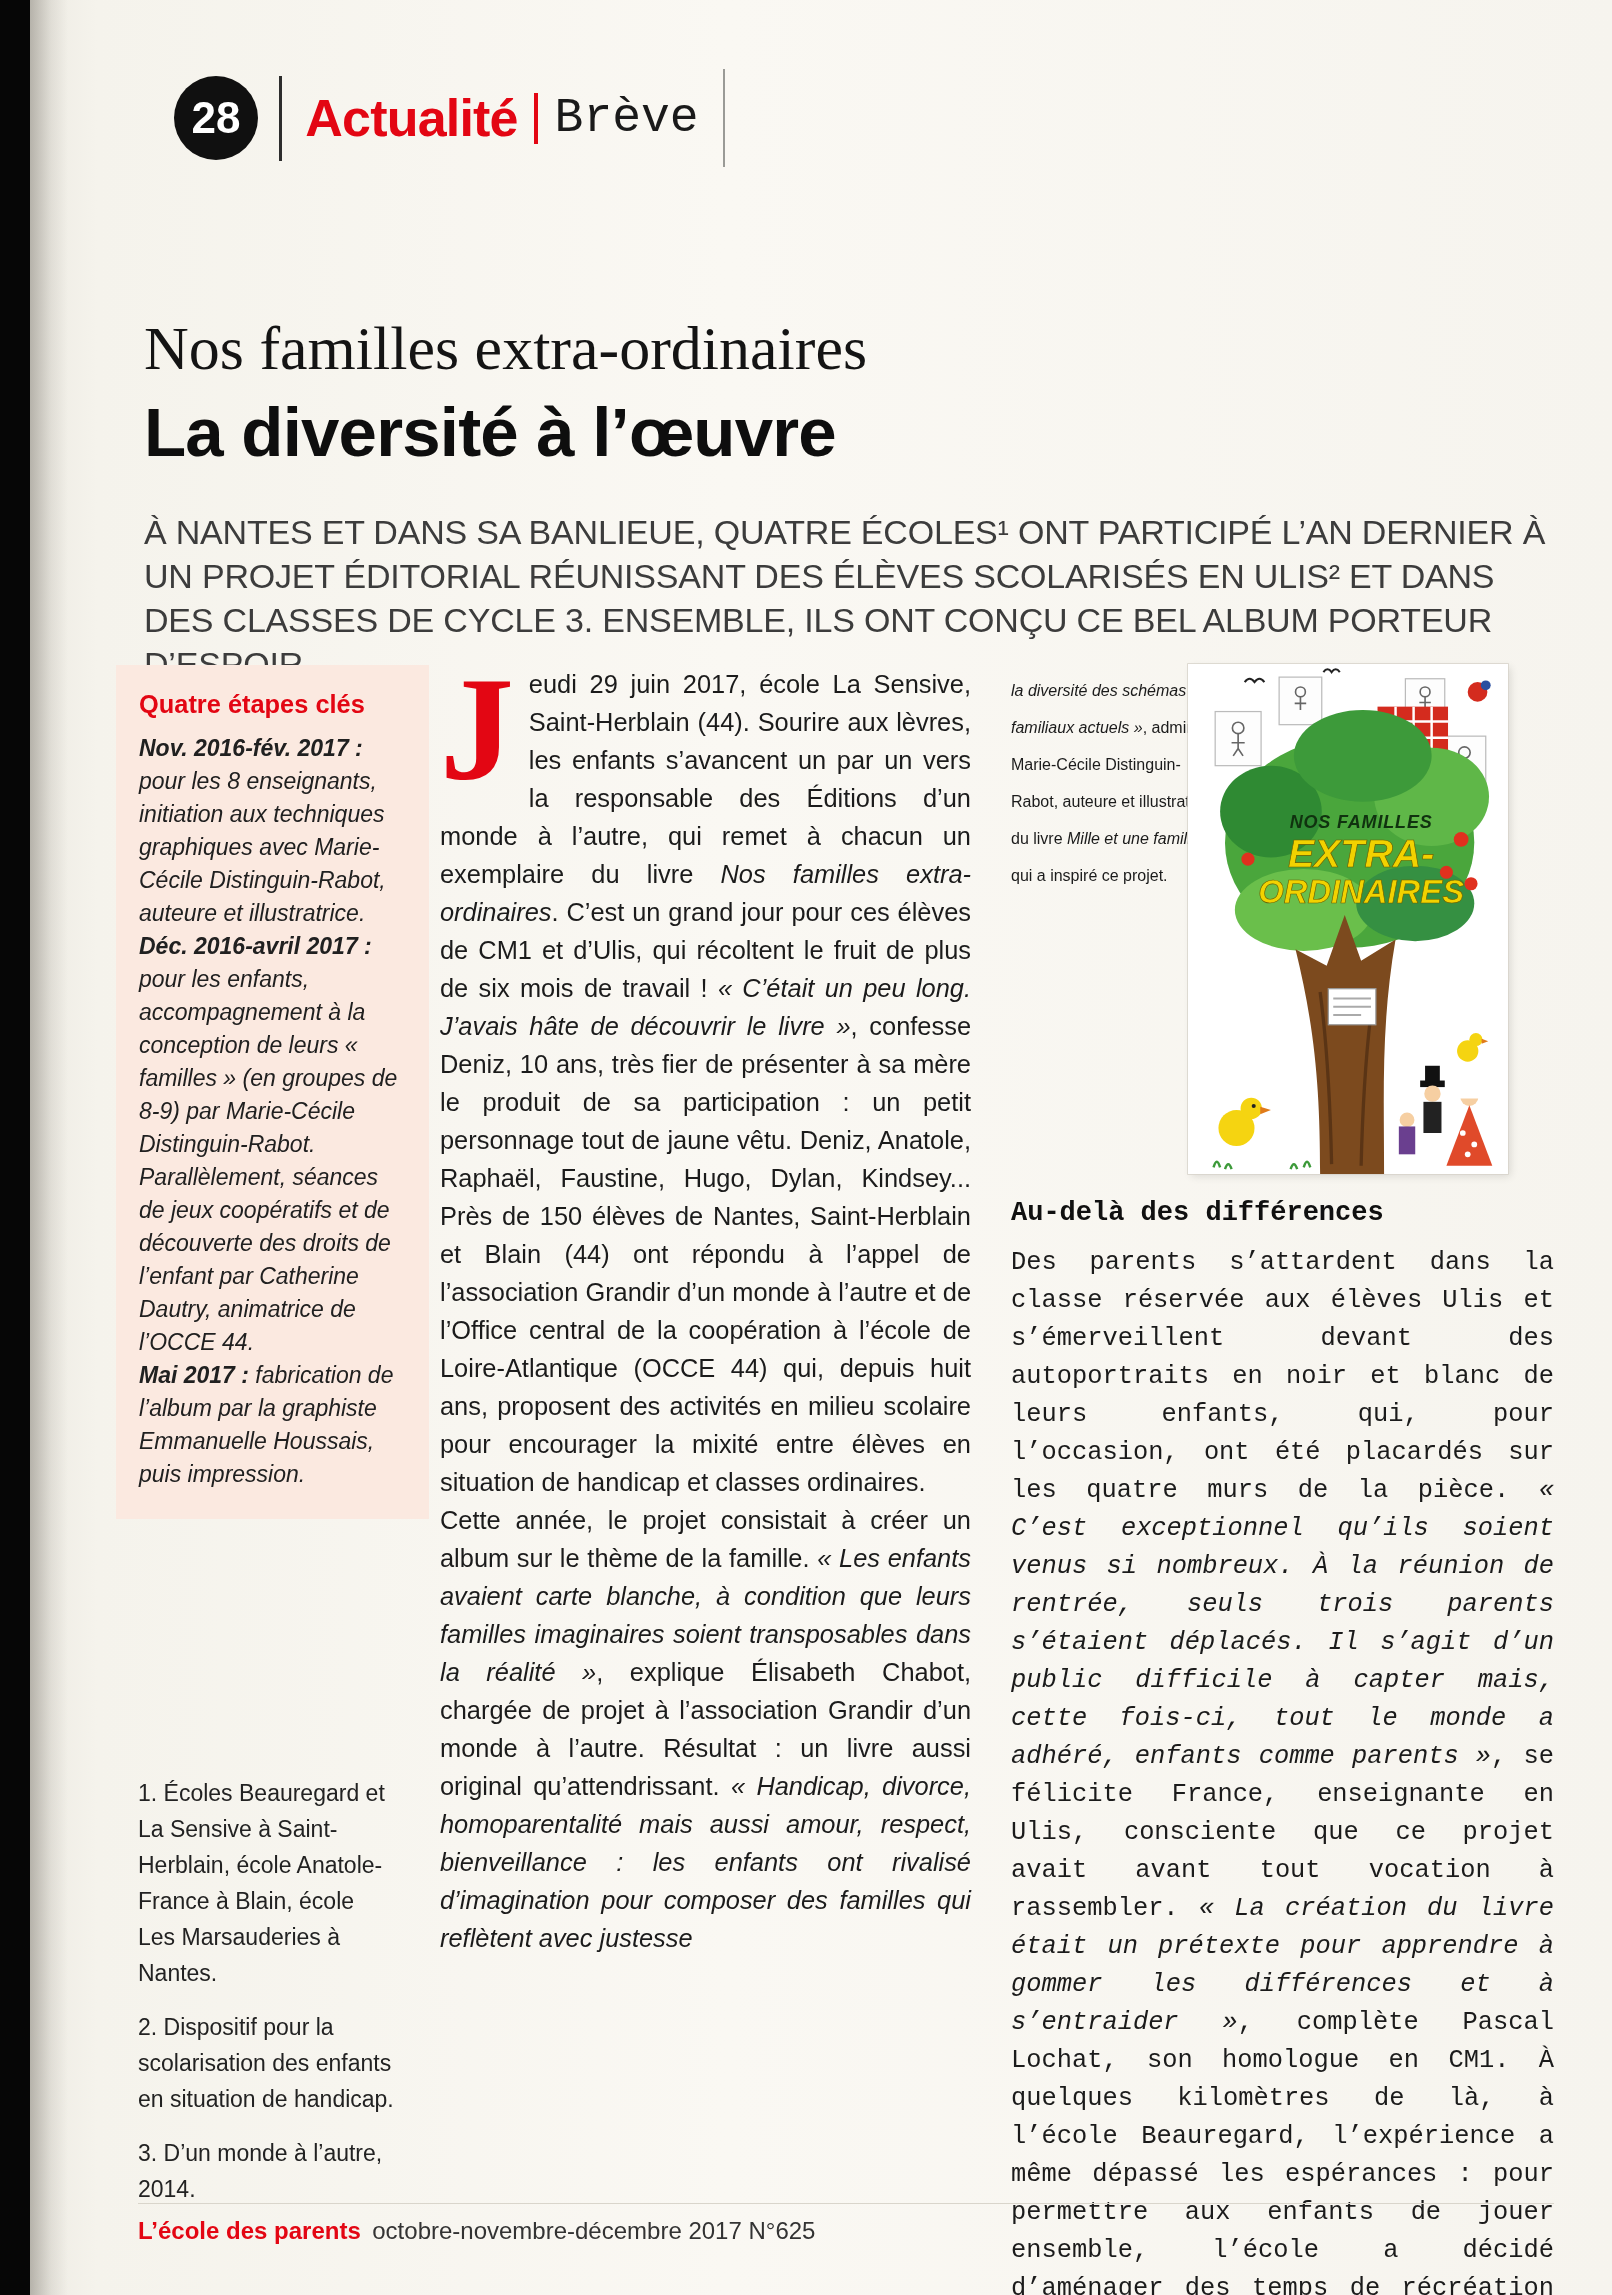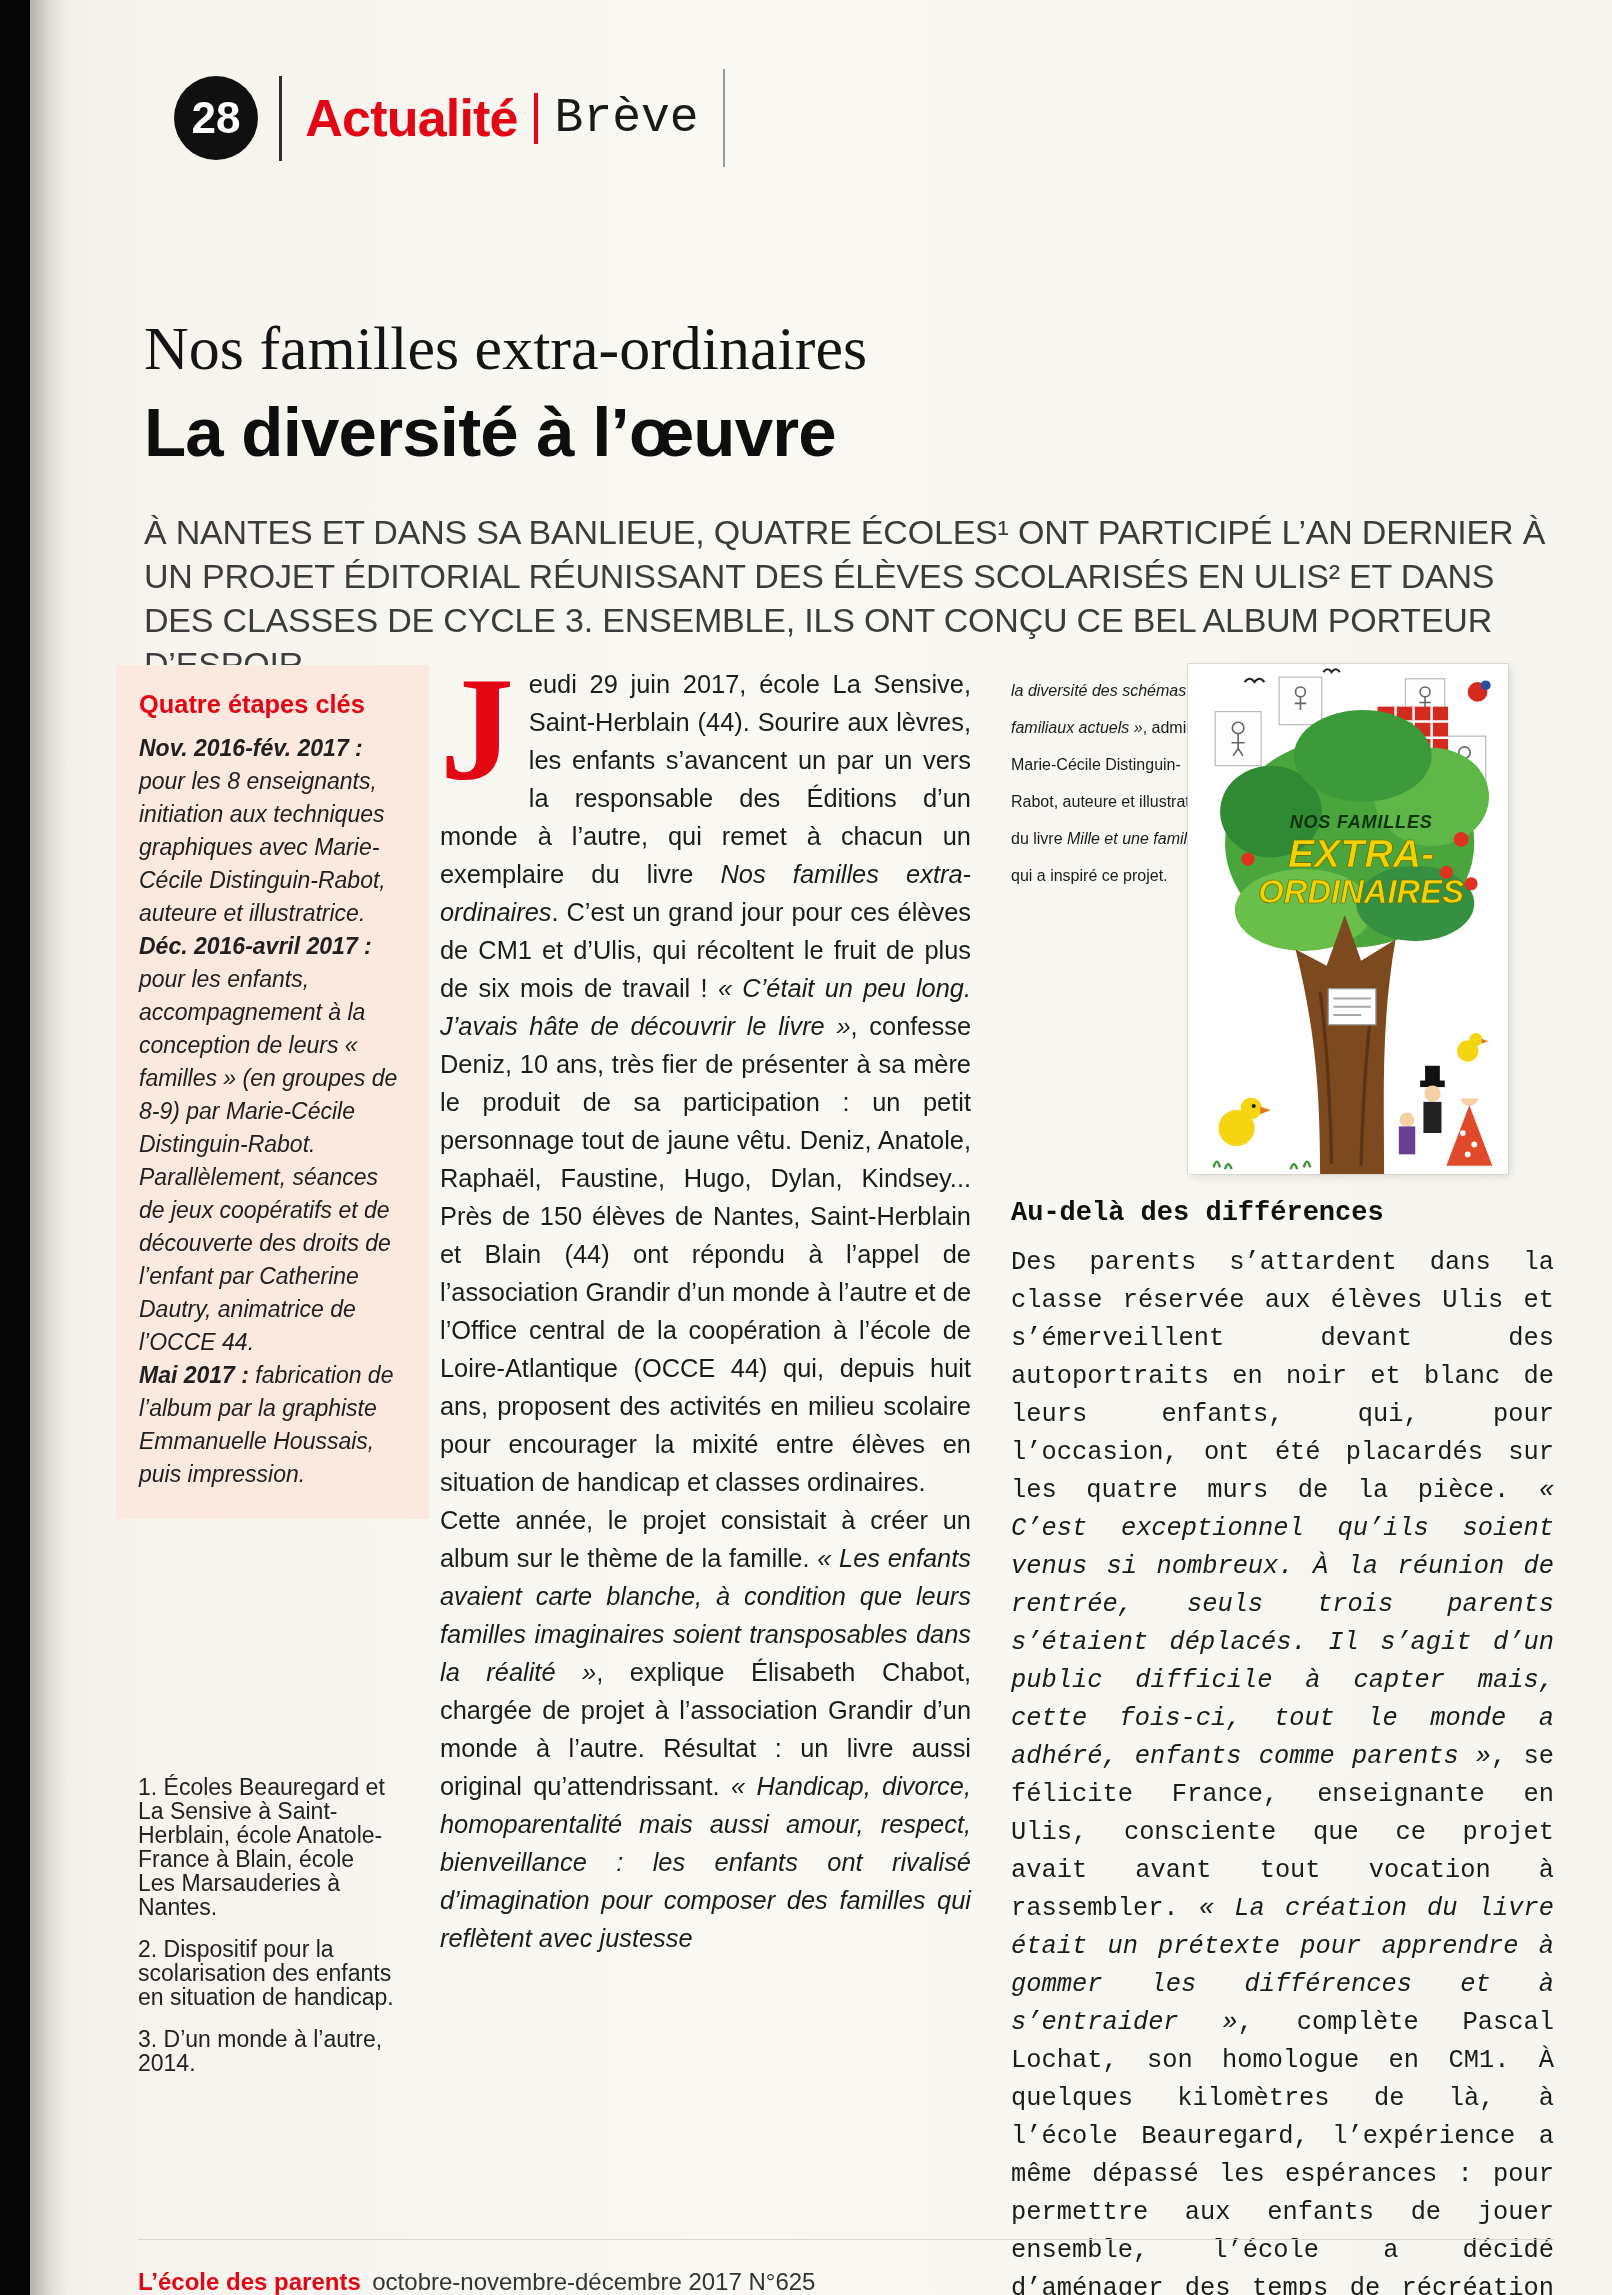--- a/index.html
+++ b/index.html
@@ -29,42 +29,42 @@
   .titleblock{position:absolute;left:144px;top:316px;width:1403px;}
   .kicker{font-family:"Liberation Serif",serif;font-size:62px;color:#141414;line-height:1.05;}
   .title{font-size:69px;font-weight:bold;color:#0e0e0e;margin-top:11.5px;letter-spacing:-0.8px;}
   .standfirst{margin-top:38px;font-size:34px;line-height:1.3;color:#3c3c3c;letter-spacing:-0.2px;}
   
   .sidebar{position:absolute;left:116px;top:665px;width:313px;background:#fbe9e0;
     padding:24.6px 21px 28px 23px;box-sizing:border-box;}
   .sidebar h3{margin:0 0 13px 0;color:#e30613;font-size:25.4px;font-weight:bold;}
   .sidebar p{margin:0;font-style:italic;font-size:23px;line-height:33px;color:#202020;}
   .sidebar p b{font-weight:bold;}
-  .footnotes{position:absolute;left:138px;top:1775px;width:256px;font-size:23px;line-height:24px;color:#222;}
+  .footnotes{position:absolute;left:138px;top:1775px;width:256px;font-size:23px;line-height:36px;color:#222;}
   .footnotes p{margin:0 0 18px 0;}
   
   .col-main{position:absolute;left:440px;top:665px;width:531px;font-size:25.4px;line-height:38px;
     text-align:justify;color:#1b1b1b;}
   .col-main p{margin:0;}
   .dropcap{float:left;font-family:"Liberation Serif",serif;font-weight:bold;color:#e30613;
     font-size:148px;line-height:113px;padding:8.2px 14.8px 0 0;}
   .col-narrow{position:absolute;left:1011px;top:672px;width:213px;font-size:16px;line-height:37px;color:#1b1b1b;}
   .col-narrow p{margin:0;}
   
   .cover{position:absolute;left:1188px;top:664px;width:320px;height:510px;background:#ffffff;
     box-shadow:0 0 0 0.8px #d8d4cb,2.5px 3.3px 8.2px rgba(0,0,0,.12);font-style:italic;}
   .cover svg{display:block;width:100%;height:100%;}
   
   .section2{position:absolute;left:1011px;top:1198px;width:543px;font-family:Liberation Mono, monospace;}
   .section2 h2{margin:0 0 16.4px 0;font-size:27px;font-weight:bold;color:#101010;}
   .section2 p{margin:0;font-size:25.4px;line-height:38px;text-align:justify;color:#1b1b1b;}
   .byline{margin-top:-38px;text-align:right;font-weight:bold;font-size:25.4px;color:#111;}
   
   .footer{position:absolute;left:138px;top:2203px;width:1416px;border-top:0.8px solid #d9d5cb;
-    padding-top:28px;font-size:24px;color:#333;margin-top:36px;}
+    padding-top:13px;font-size:24px;color:#333;}
   .footer .mag{color:#e30613;font-weight:bold;margin-right:11.5px;}
 </style>
 </head>
 <body>
 
 <div class="page">
   <div class="scan-edge"></div>
   <div class="scan-shadow"></div>
 
   <div class="header">

